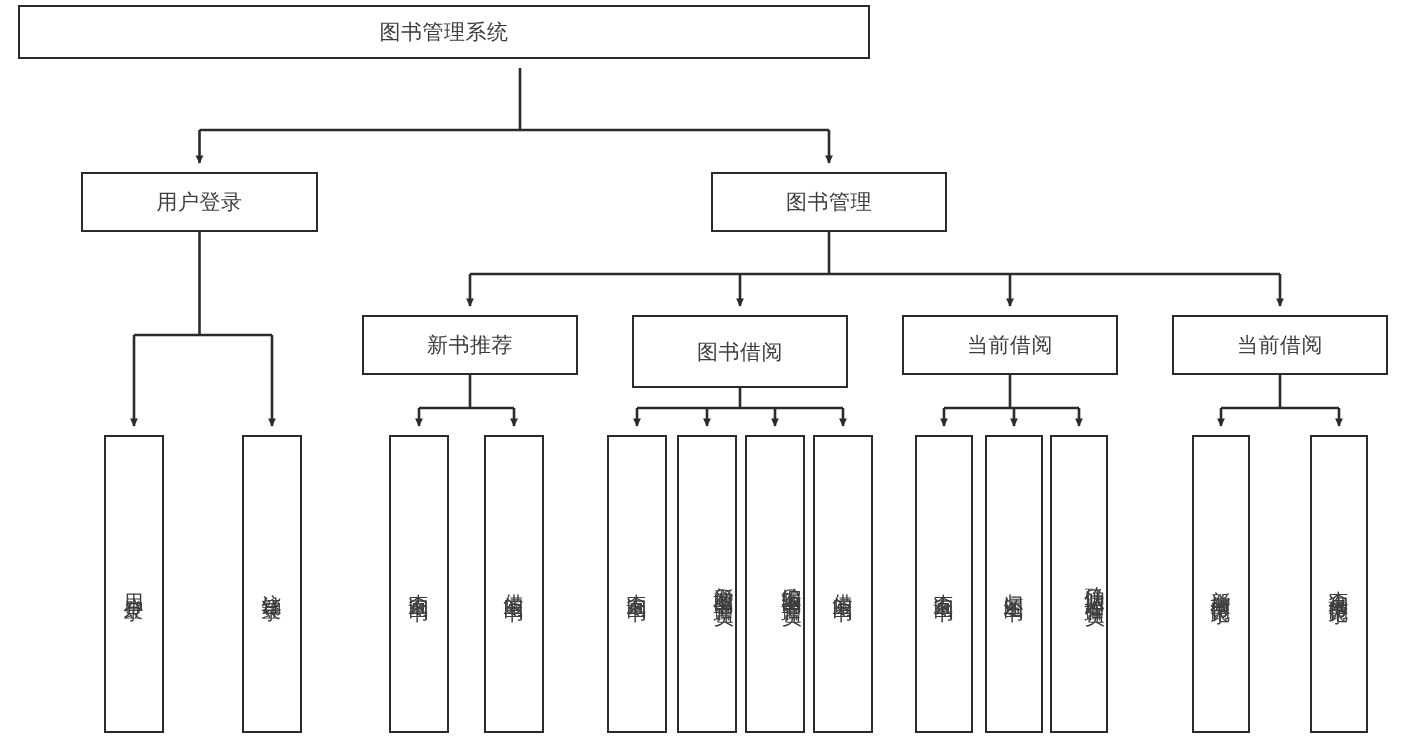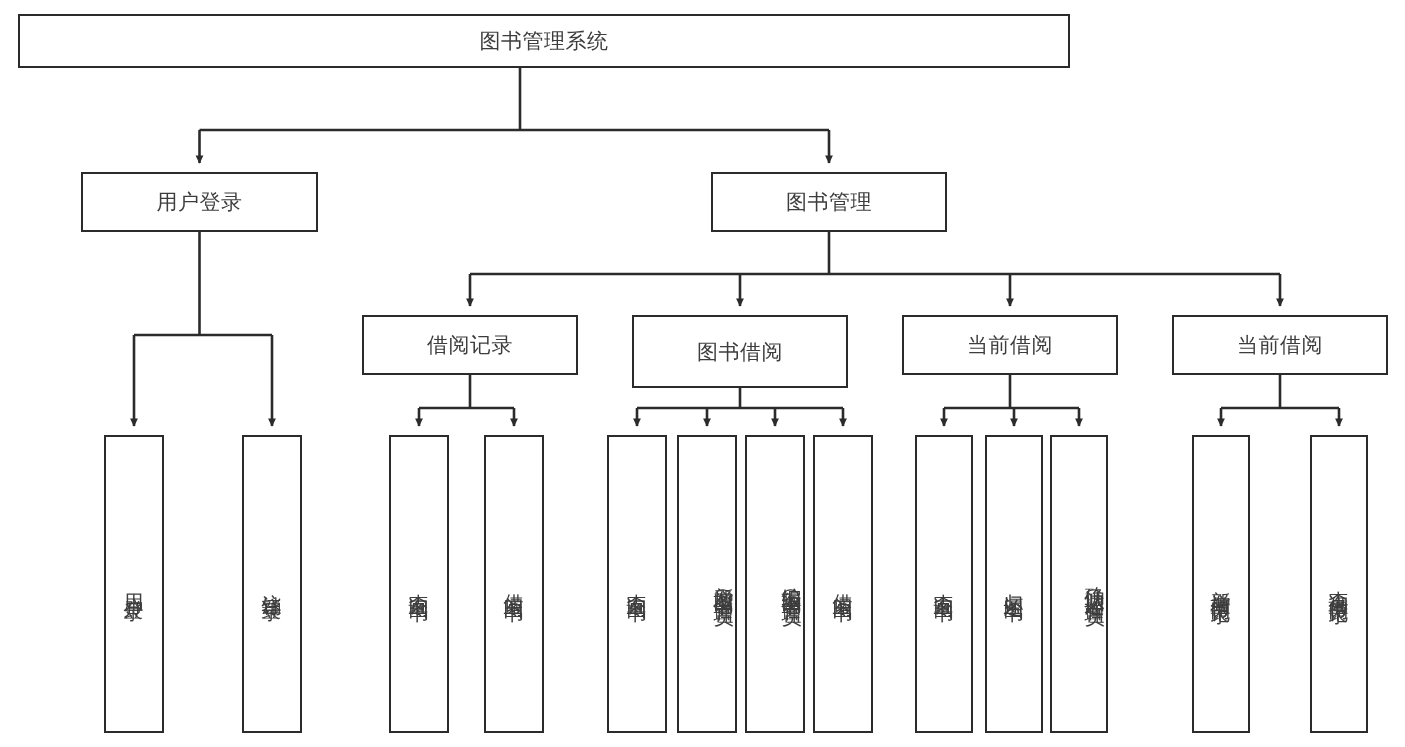--- a/index.html
+++ b/index.html
@@ -101,31 +101,31 @@
         <path d="M944,408 L944,426" marker-end="url(#arrowhead)"></path>
         <path d="M1014,408 L1014,426" marker-end="url(#arrowhead)"></path>
         <path d="M1079,408 L1079,426" marker-end="url(#arrowhead)"></path>
         <path d="M1280,375 L1280,408"></path>
         <path d="M1221,408 L1339,408"></path>
         <path d="M1221,408 L1221,426" marker-end="url(#arrowhead)"></path>
         <path d="M1339,408 L1339,426" marker-end="url(#arrowhead)"></path>
       </g>
   </svg>
   <div id="node-layer">
-      <div class="node node-h" style="left: 18px; top: 14px; width: 1052px; height: 54px;">
+      <div class="node node-h" style="left: 18px; top: 5px; width: 852px; height: 54px;">
         <span>图书管理系统</span>
       </div>
       <div class="node node-h" style="left: 81px; top: 172px; width: 237px; height: 60px;">
         <span>用户登录</span>
       </div>
       <div class="node node-h" style="left: 711px; top: 172px; width: 236px; height: 60px;">
         <span>图书管理</span>
       </div>
       <div class="node node-h" style="left: 362px; top: 315px; width: 216px; height: 60px;">
-        <span>借阅记录</span>
+        <span>新书推荐</span>
       </div>
       <div class="node node-h" style="left: 632px; top: 315px; width: 216px; height: 73px;">
         <span>图书借阅</span>
       </div>
       <div class="node node-h" style="left: 902px; top: 315px; width: 216px; height: 60px;">
         <span>当前借阅</span>
       </div>
       <div class="node node-h" style="left: 1172px; top: 315px; width: 216px; height: 60px;">
         <span>当前借阅</span>
       </div>

